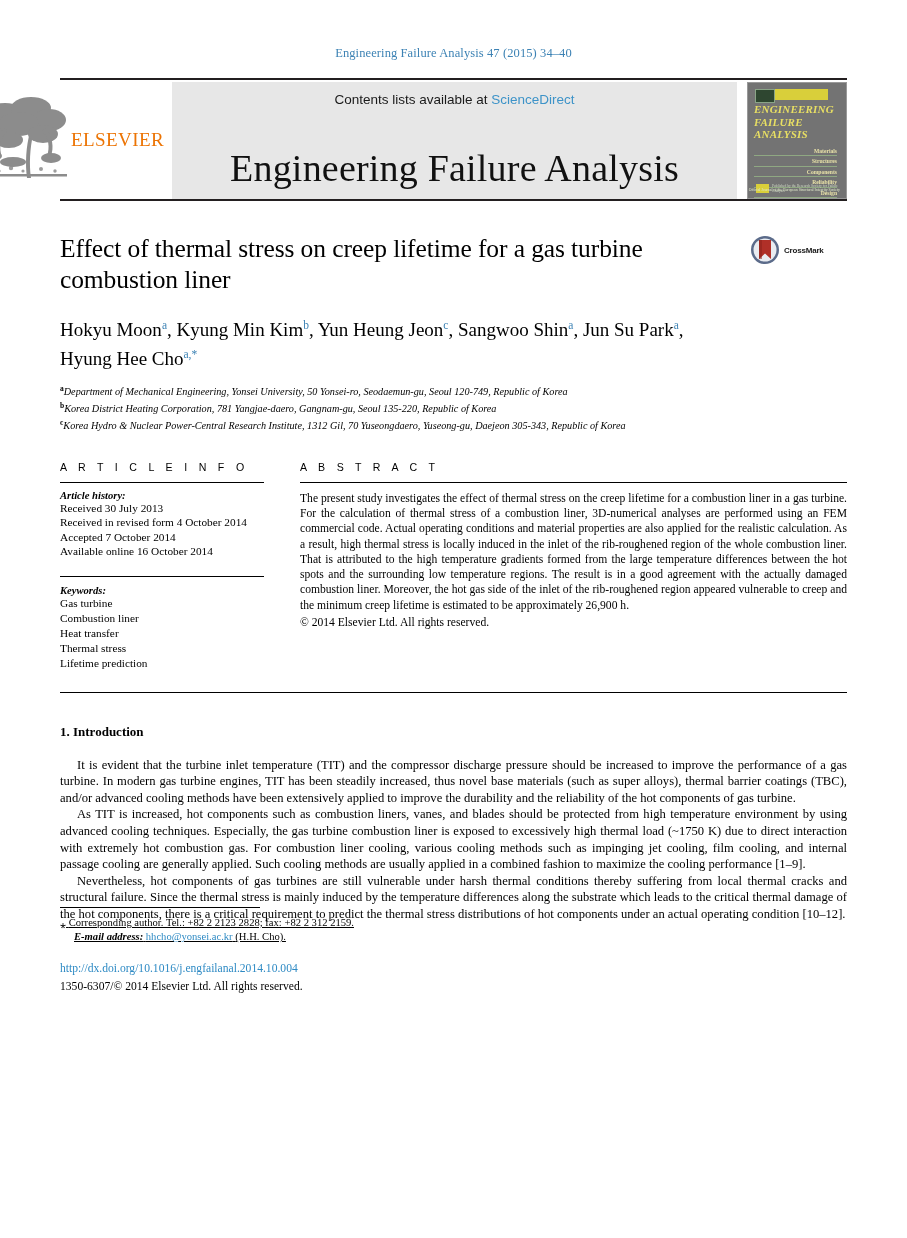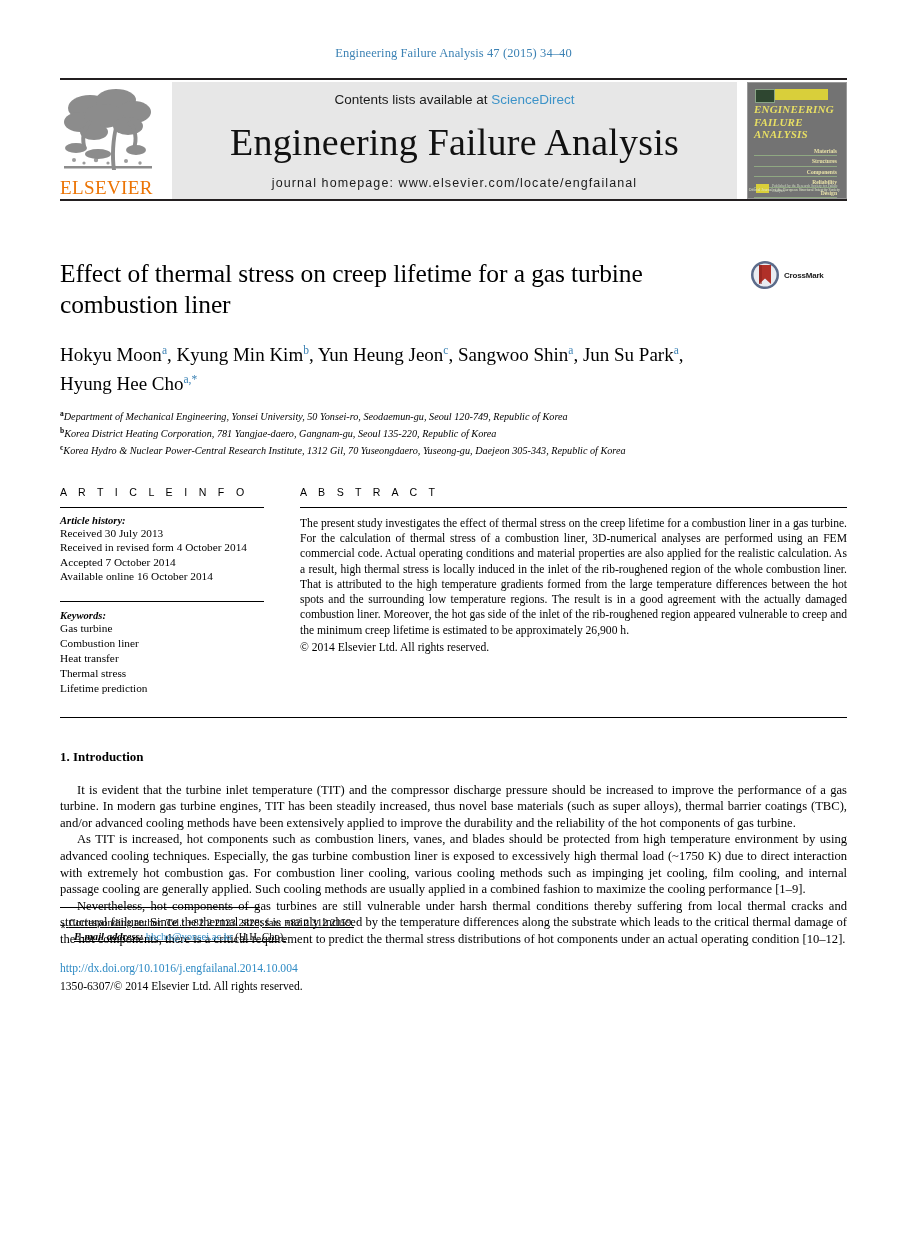--- a/index.html
+++ b/index.html
@@ -34,22 +34,23 @@
   .masthead {
     display: flex;
     align-items: stretch;
     height: 117px;
     margin-top: 2px;
   }
   .elsevier-logo {
     width: 104px;
     flex: 0 0 104px;
     display: flex;
-    flex-direction: column;
+    flex-direction: row;
     justify-content: flex-end;
+    align-items: center;
     padding-bottom: 2px;
   }
   .tree-wrap { width: 96px; height: 92px; }
   .elsevier-word {
     font-family: "Liberation Serif", serif;
     color: #ec7404;
     font-size: 19px;
     letter-spacing: 0.4px;
     line-height: 1;
     font-weight: 400;
@@ -116,21 +117,21 @@
     margin-bottom: 2px;
     border-bottom: 1px solid #8fa882;
   }
   .cover-foot { position: absolute; left: 8px; bottom: 5px; display: flex; align-items: center; }
   .cover-foot-sq { width: 14px; height: 9px; background: #d9cf3a; }
   .cover-foot-txt { color: #cfd9c4; font-size: 3.6px; margin-left: 3px; line-height: 1.25; }
   .cover-foot-r { position: absolute; right: 6px; bottom: 5px; color: #dfe8c9; font-size: 3.8px; text-align: right; line-height: 1.3; }
   .masthead-rule-bottom { border-top: 2px solid #231f20; }
 
   
-  .title-block { margin-top: 57px; display: flex; align-items: flex-start; }
+  .title-block { margin-top: 32px; display: flex; align-items: flex-start; }
   .title-left { flex: 1 1 auto; max-width: 690px; }
   h1.paper-title {
     font-family: "Liberation Serif", serif;
     font-weight: 400;
     font-size: 25.5px;
     line-height: 31px;
     margin: 0;
     color: #000;
     letter-spacing: -0.1px;
   }
@@ -282,21 +283,20 @@
         </svg>
       </div>
       <div class="elsevier-word">ELSEVIER</div>
     </div>
 
     <div class="masthead-center">
       <div class="contents-line">
         <span>Contents lists available at </span><span class="sd-link">ScienceDirect</span>
       </div>
       <div class="journal-title">Engineering Failure Analysis</div>
-      <div class="homepage-line">journal homepage: www.elsevier.com/locate/engfailanal</div>
     </div>
 
     <div class="journal-cover">
       <div class="cover-topbar"></div>
       <div class="cover-elsevier-sq"></div>
       <div class="cover-title">
         <div>ENGINEERING</div>
         <div>FAILURE</div>
         <div>ANALYSIS</div>
       </div>

